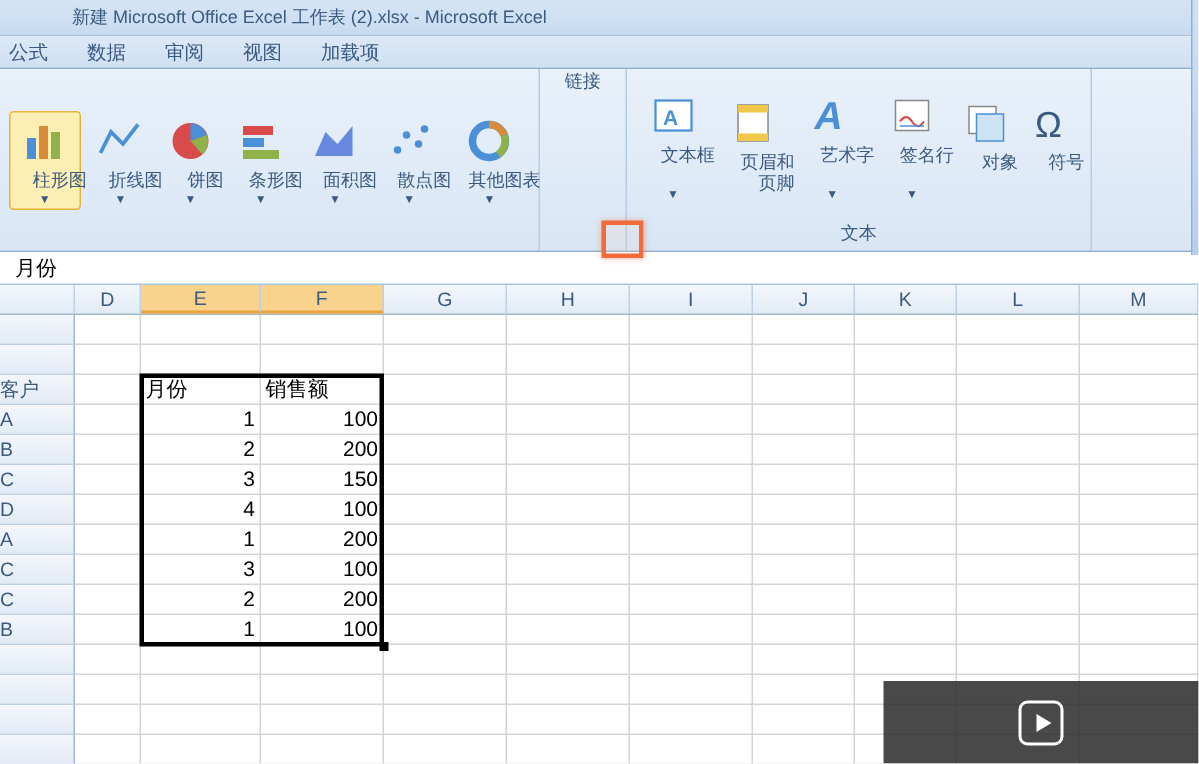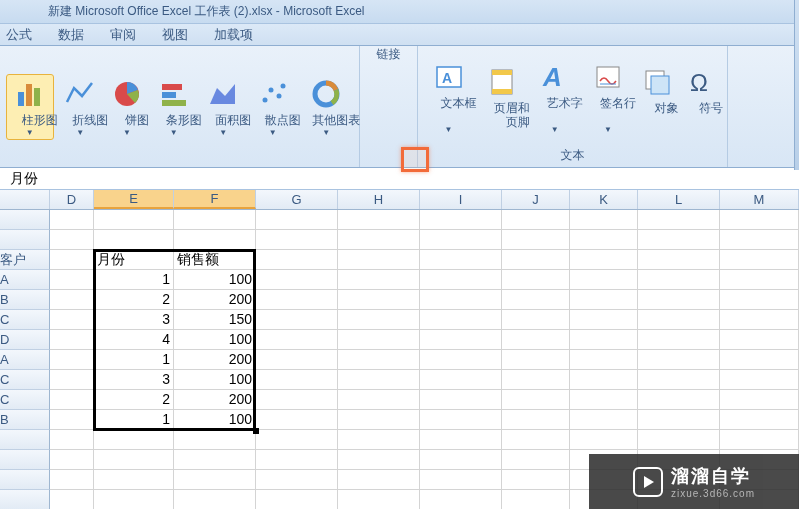--- a/index.html
+++ b/index.html
@@ -447,17 +447,13 @@
   <div class="fill-handle" style="left:253px; top:238px;"></div>
 </div>
 
 <div class="arrow-annot">
   
   
 </div>
 
 <div class="watermark">
   <div class="play"></div>
-  <div class="wt">
-    <div class="big">溜溜自学</div>
-    <div class="sml">zixue.3d66.com</div>
-  </div>
 </div>
 
 </body></html>

